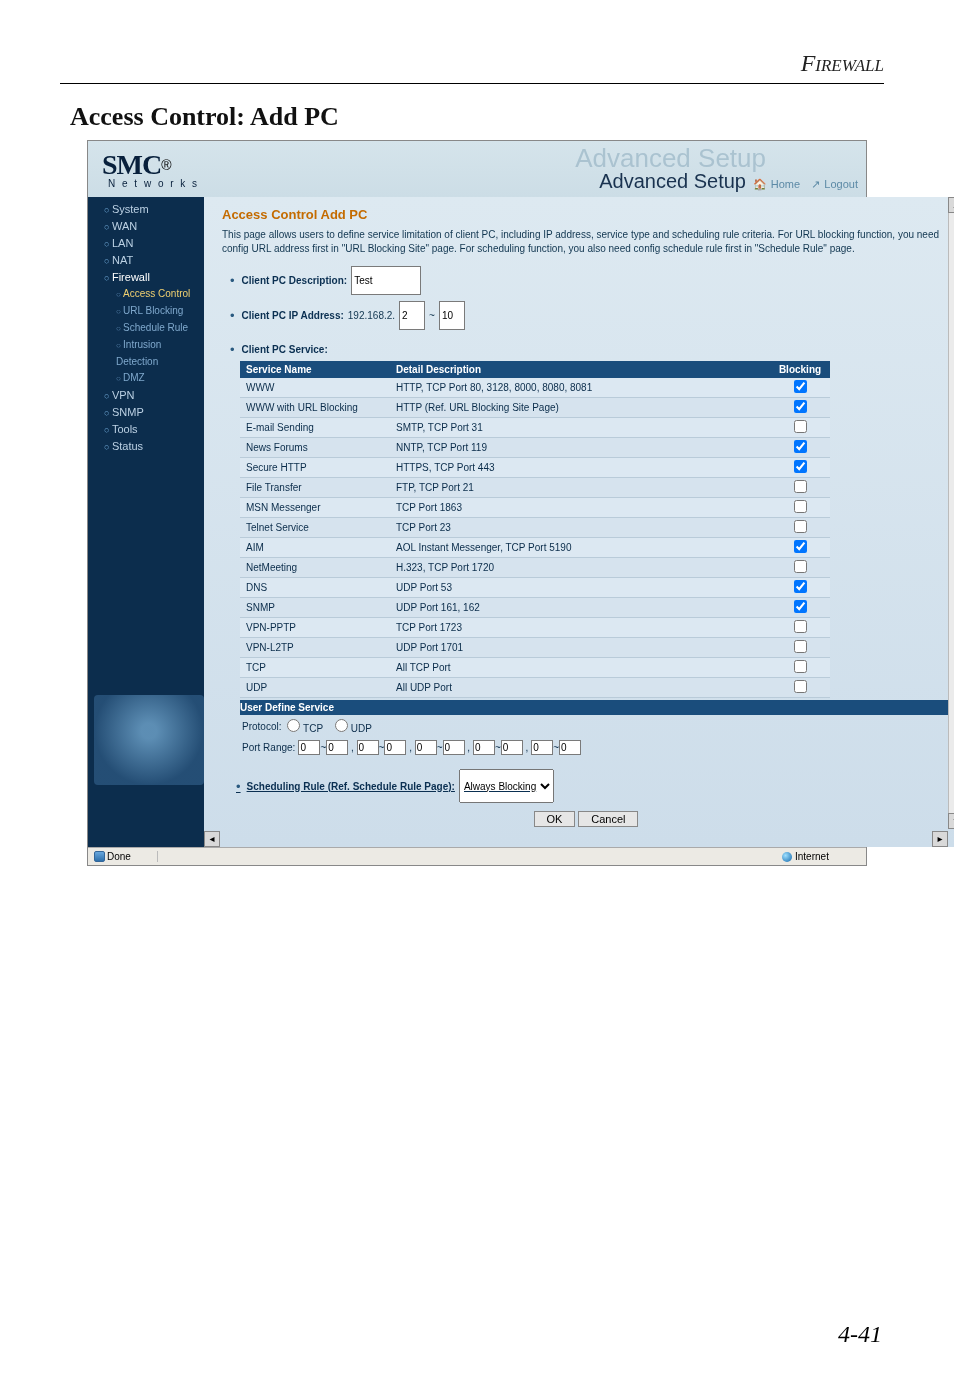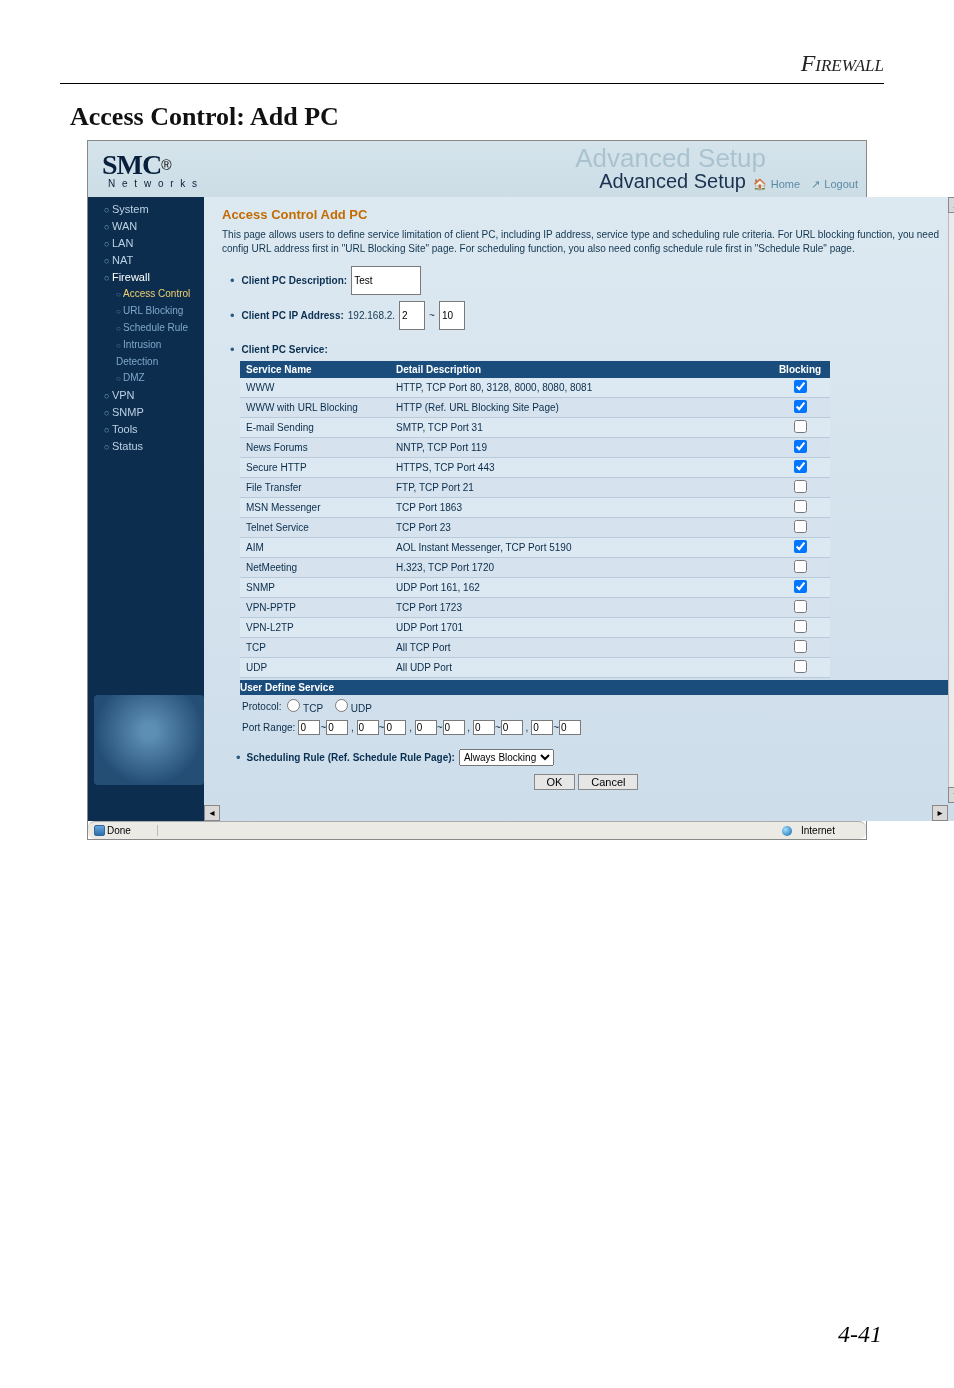--- a/index.html
+++ b/index.html
@@ -156,42 +156,42 @@
   .proto-row {
     margin: 4px 0 6px 20px;
     font-size:10px;
     color:#0a2c4a;
     display:flex; align-items:center; gap:6px;
   }
   .proto-row label { margin-right:6px;}
   .port-row { margin-left:20px; font-size:10px; color:#0a2c4a; display:flex; align-items:center; gap:3px; flex-wrap:wrap;}
   .port-row input { width:22px; height:15px; font-size:10px; border:1px solid #7a7a7a; text-align:left; padding:0 1px;}
 
-  .sched-row { margin: 14px 0 8px 14px; font-size:10px; color:#0a2f51; display:flex; align-items:center; gap:4px;}
+  .sched-row { margin: 14px 0 8px 14px; font-size:10px; color:#0a2f51; display:flex; align-items:center; gap:4px;text-decoration:underline;}
   .sched-row b {font-weight:bold;}
   .sched-row::before { content:"• "; color:#2a5a80; font-size:13px; margin-right:2px;}
-  .sched-row select { font-size:10px; height:17px;}
+  .sched-row select { font-size:10px; height:34px;}
 
   .btn-row { text-align:center; margin:8px 0 6px; }
   .btn-row button {
     font-size:11px; padding:1px 12px; background:#e6e6e6; border:1px solid #888; cursor:pointer;
   }
   .scroll-up { position:absolute; top:0; right:0; width:16px; height:16px; background:#d9d9d9; border:1px solid #888; font-size:10px; text-align:center; line-height:13px;}
   .scroll-down { position:absolute; bottom:18px; right:0; width:16px; height:16px; background:#d9d9d9; border:1px solid #888; font-size:10px; text-align:center; line-height:13px;}
   .scroll-left { position:absolute; bottom:0; left:0; width:16px; height:16px; background:#d9d9d9; border:1px solid #888; font-size:10px; text-align:center; line-height:13px;}
   .scroll-right { position:absolute; bottom:0; right:16px; width:16px; height:16px; background:#d9d9d9; border:1px solid #888; font-size:10px; text-align:center; line-height:13px;}
   .scroll-track-v { position:absolute; top:16px; right:0; width:16px; bottom:34px; background:#ebebeb; border-left:1px solid #bbb; border-right:1px solid #bbb;}
 
   .statusbar {
     display:flex; height:18px; border-top:1px solid #aaa; font-size:10px;
-    background:#eceae4; align-items:center;border-radius:7px;
+    background:#eceae4; align-items:center;
   }
   .statusbar .left { flex:0 0 70px; padding-left:6px; border-right:1px solid #bbb; display:flex; align-items:center; gap:2px;}
   .statusbar .mid { flex:1; border-right:1px solid #bbb;}
-  .statusbar .right { flex:0 0 90px; text-align:right; padding-left:6px; display:flex; align-items:center; gap:9px;}
+  .statusbar .right { flex:0 0 90px; text-align:right; padding-left:6px; display:flex; align-items:center; gap:3px;}
   .ie-icon { width:11px; height:11px; display:inline-block; border:1px solid #336699; border-radius:2px; background:linear-gradient(#68a7dd,#2d6fab);}
   .globe { width:10px; height:10px; border-radius:50%; background:radial-gradient(circle at 35% 35%, #9fe0ff, #1066aa); display:inline-block;}
 
   .content-scroll { position:relative; }
 
   .pagenum {
     position:absolute; bottom:40px; right:72px;
     font-family: Garamond, serif;
     font-size: 24px; color:#000;font-style:italic;
   }
@@ -315,20 +315,25 @@
               <td>AIM</td>
               <td>AOL Instant Messenger, TCP Port 5190</td>
               <td class="center"><input type="checkbox" checked="" style=""></td>
             </tr>
             <tr>
               <td>NetMeeting</td>
               <td>H.323, TCP Port 1720</td>
               <td class="center"><input type="checkbox" style=""></td>
             </tr>
             <tr>
+              <td>DNS</td>
+              <td>UDP Port 53</td>
+              <td class="center"><input type="checkbox" checked="" style=""></td>
+            </tr>
+            <tr>
               <td>SNMP</td>
               <td>UDP Port 161, 162</td>
               <td class="center"><input type="checkbox" checked="" style=""></td>
             </tr>
             <tr>
               <td>VPN-PPTP</td>
               <td>TCP Port 1723</td>
               <td class="center"><input type="checkbox" style=""></td>
             </tr>
             <tr>

